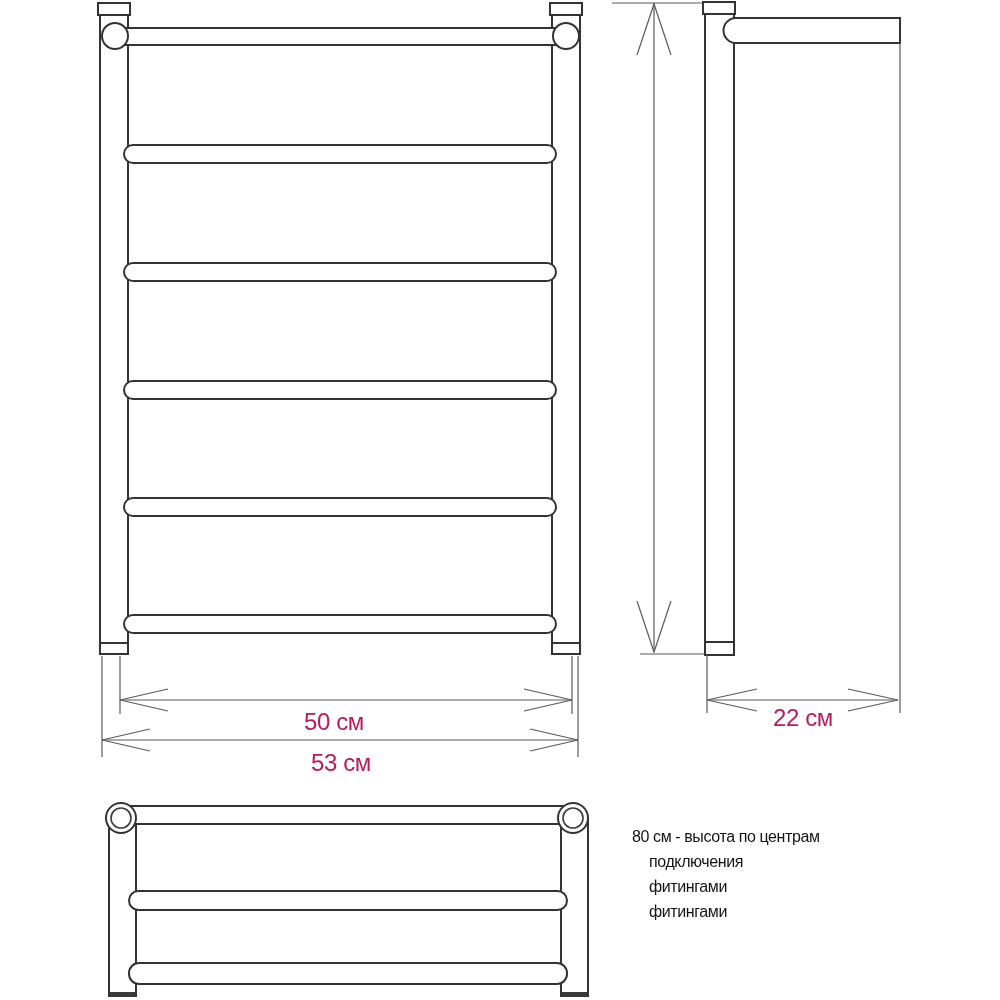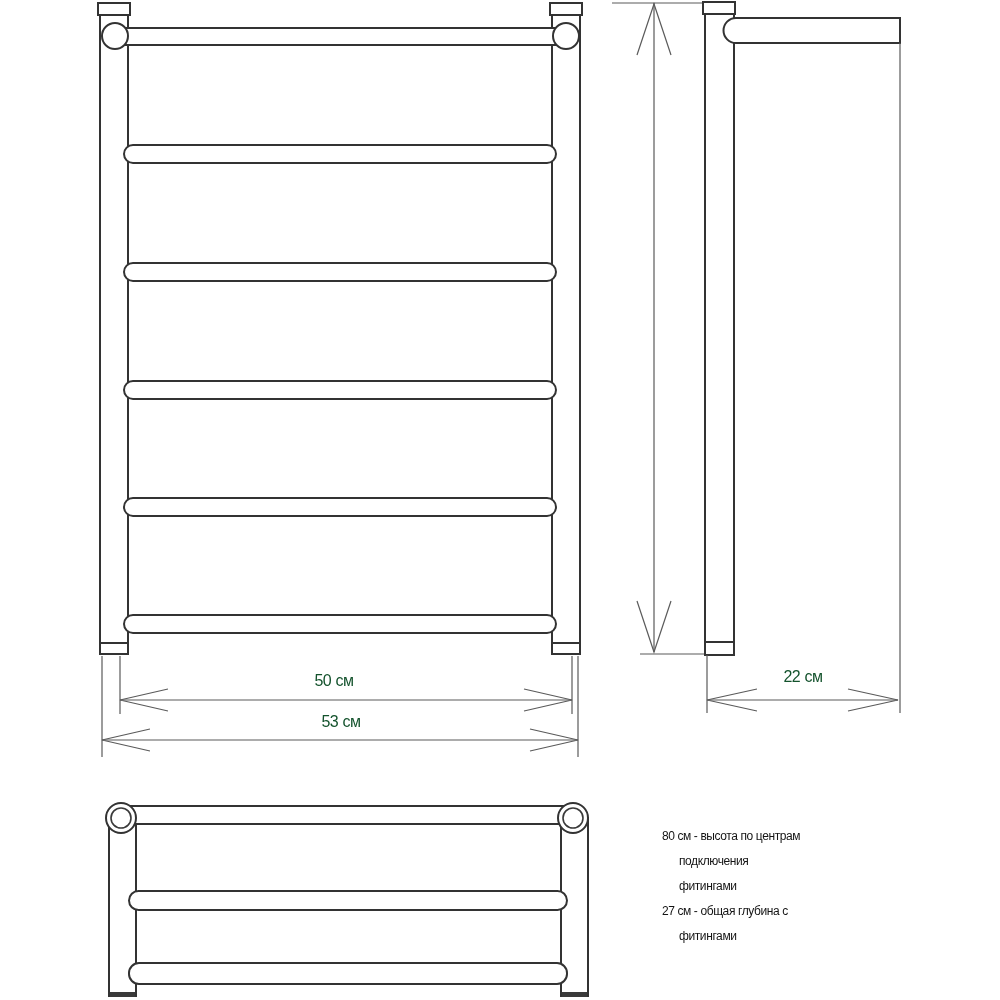--- a/index.html
+++ b/index.html
@@ -11,34 +11,34 @@
     overflow:hidden;
   }
   .linework{position:absolute;left:0;top:0;}
   .outline{stroke:#333333;stroke-width:2;fill:#ffffff;}
   .outline-thin{stroke:#3a3a3a;stroke-width:1.6;fill:#ffffff;}
   .dimline{stroke:#5a5a5a;stroke-width:1.2;fill:none;}
   .darkfill{fill:#3a3a3a;stroke:none;}
   .dim-label{
     position:absolute;
     transform:translateX(-50%);
-    font-size:16px;
+    font-size:24px;
     letter-spacing:-0.4px;
-    color:#14532d;
+    color:#be185d;
     white-space:pre;
+    margin-top:36px;
   }
   .notes{
     position:absolute;
     left:632px;top:824px;
     width:260px;
-    font-size:12px;
+    font-size:16px;
     line-height:25px;
     letter-spacing:-0.4px;
     color:#141414;
-    margin-left:30px;
   }
   .note-line1{white-space:pre;}
   .note-line2{white-space:pre;padding-left:17px;}
 </style>
 </head>
 <body>
 
 <div class="canvas">
 
   <svg class="linework" width="1000" height="1000" viewBox="0 0 1000 1000">
@@ -132,18 +132,17 @@
 
   <div class="notes">
     <div>
       <div class="note-line1">80 см - высота по центрам</div>
       <div class="note-line2">подключения</div>
     </div>
     <div>
       <div class="note-line2">фитингами</div>
     </div>
     <div>
-      <div class="note-line1">27 см - общая глубина с</div>
       <div class="note-line2">фитингами</div>
     </div>
   </div>
 
 </div>
 
 </body></html>

